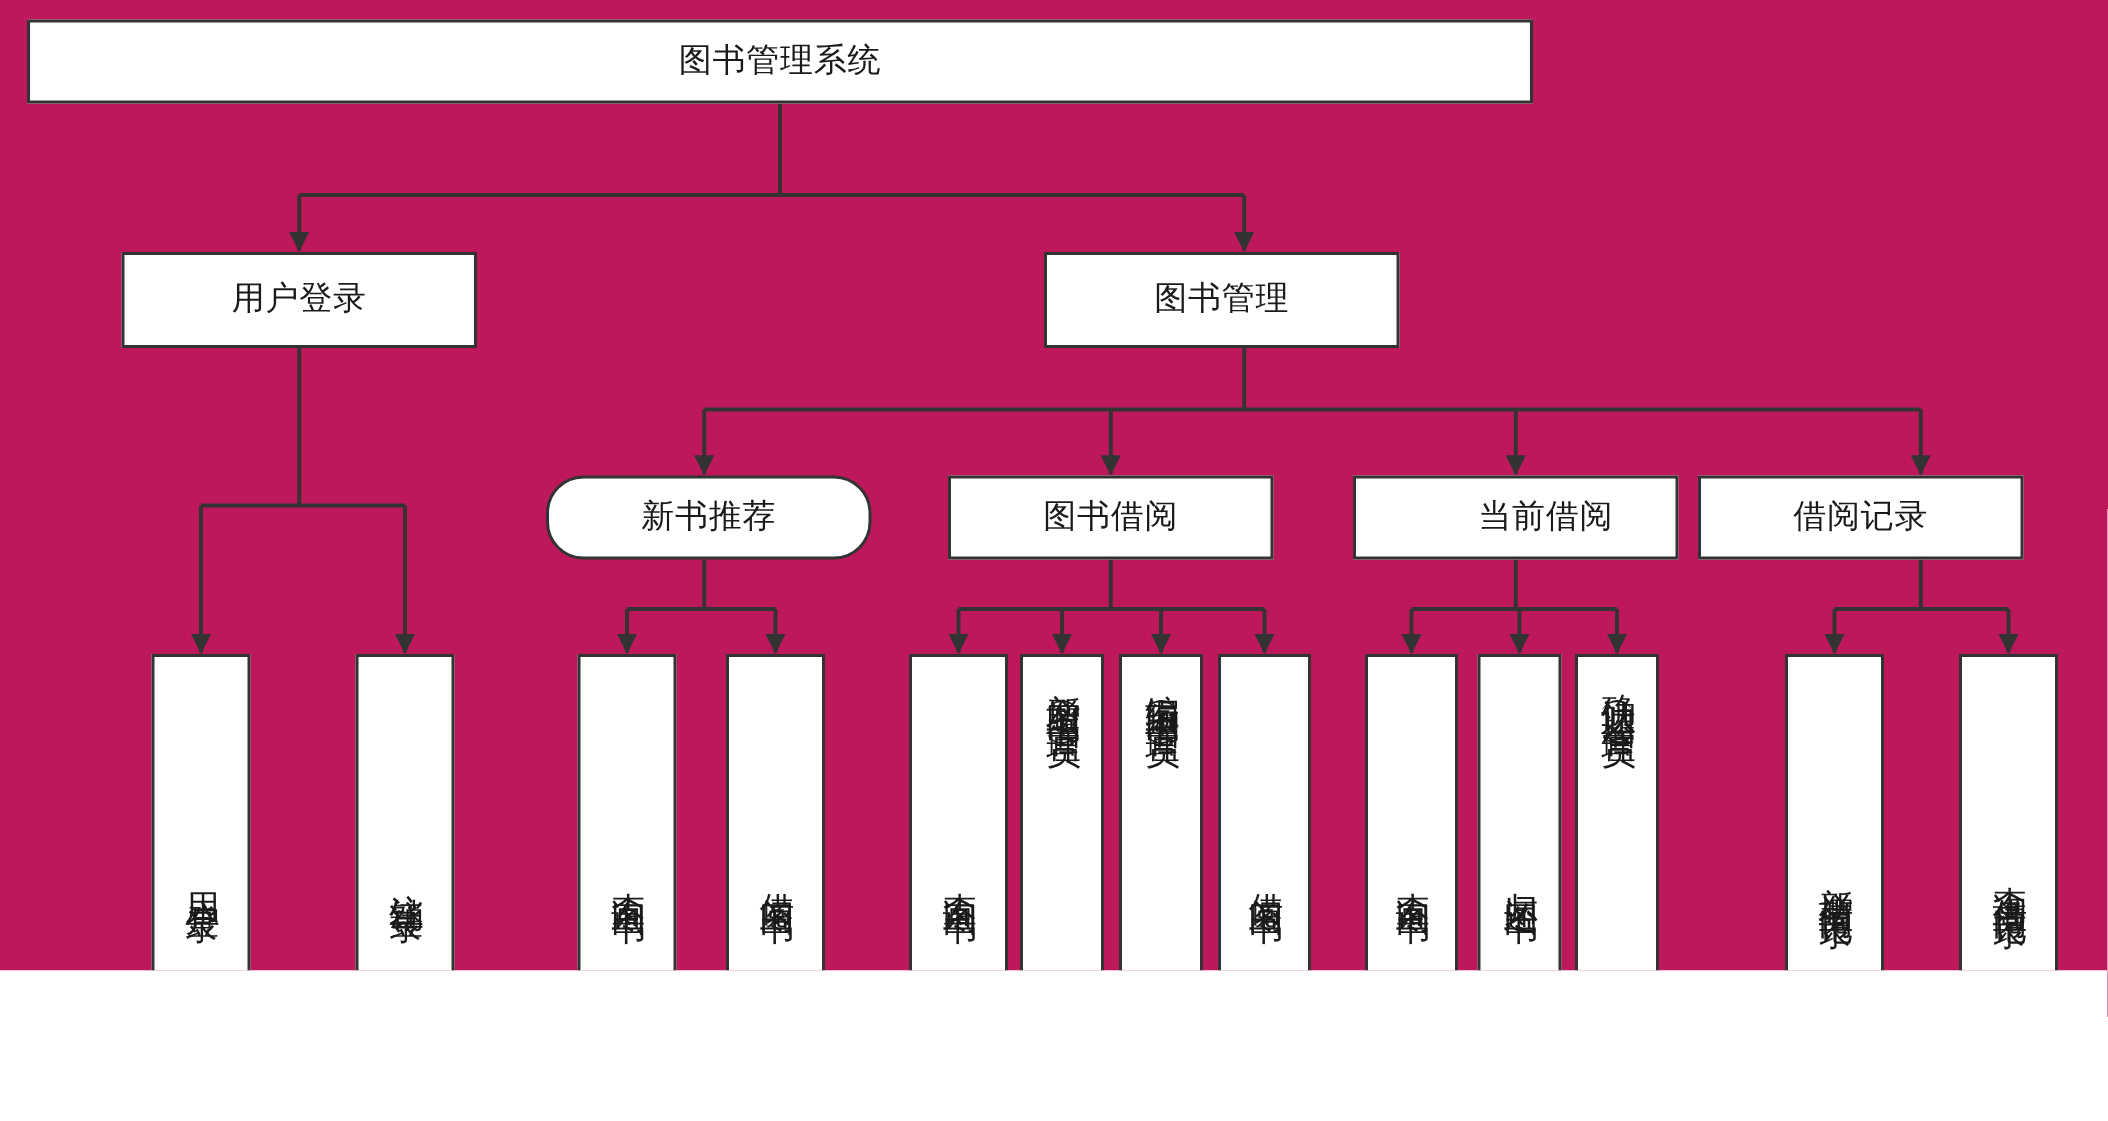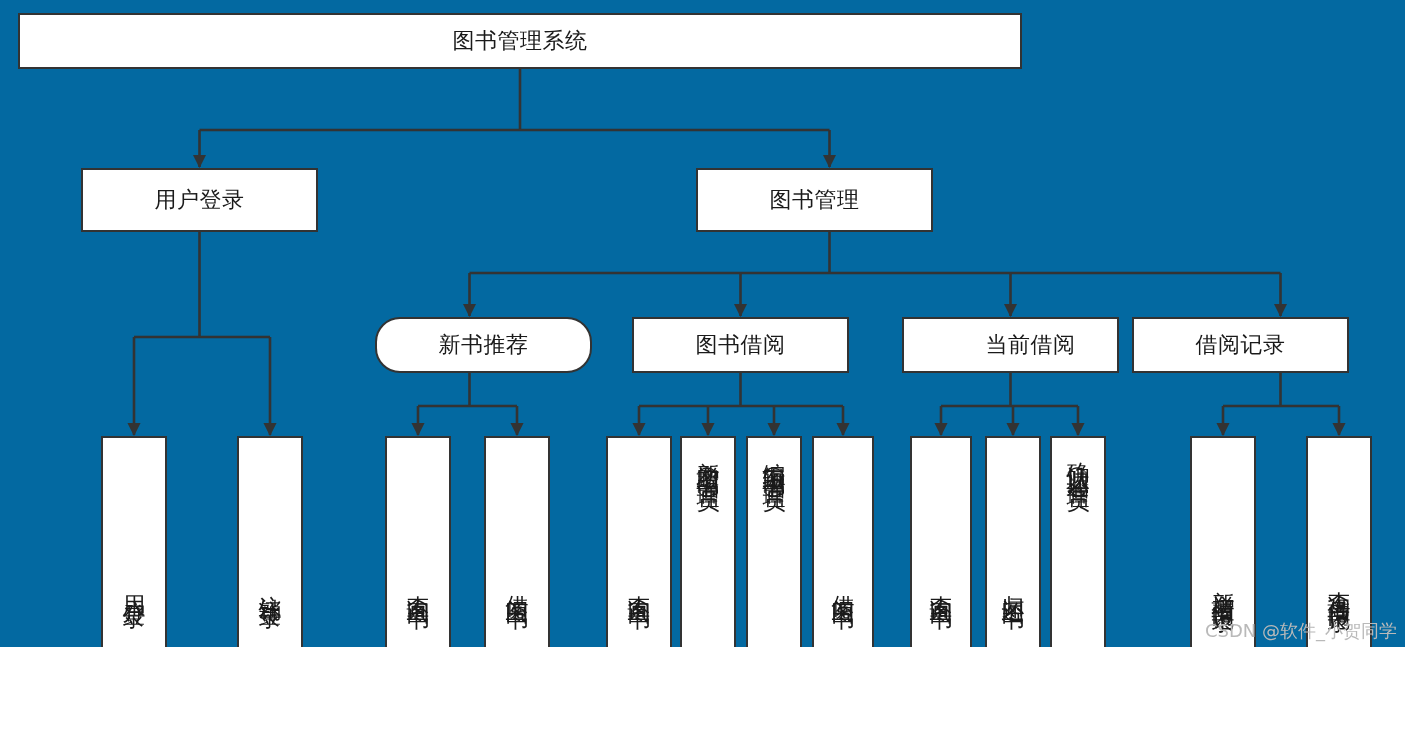--- a/index.html
+++ b/index.html
@@ -7,21 +7,21 @@
     padding: 0;
     background: #ffffff;
   }
   body {
     font-family: "DejaVu Sans", "Liberation Sans", sans-serif;
   }
   #canvas {
     position: relative;
     width: 1405px;
     height: 647px;
-    background: #0369a1;
+    background: #be185d;
     overflow: hidden;
   }
   svg#wires {
     position: absolute;
     left: 0;
     top: 0;
     width: 1405px;
     height: 747px;
     pointer-events: none;
   }
@@ -123,21 +123,21 @@
   <div id="nodes-layer">
       <div class="node horiz" style="left: 18px; top: 13px; width: 1004px; height: 56px;">
         <span class="lbl">图书管理系统</span>
       </div>
       <div class="node horiz" style="left: 81px; top: 168px; width: 237px; height: 64px;">
         <span class="lbl">用户登录</span>
       </div>
       <div class="node horiz" style="left: 696px; top: 168px; width: 237px; height: 64px;">
         <span class="lbl">图书管理</span>
       </div>
-      <div class="node horiz" style="left: 375px; top: 317px; width: 217px; height: 56px; border-radius: 25px;">
+      <div class="node horiz" style="left: 364px; top: 317px; width: 217px; height: 56px; border-radius: 25px;">
         <span class="lbl">新书推荐</span>
       </div>
       <div class="node horiz" style="left: 632px; top: 317px; width: 217px; height: 56px; justify-content: center;">
         <span class="lbl">图书借阅</span>
       </div>
       <div class="node horiz" style="left: 902px; top: 317px; width: 217px; height: 56px; padding-left: 40px;">
         <span class="lbl">当前借阅</span>
       </div>
       <div class="node horiz" style="left: 1132px; top: 317px; width: 217px; height: 56px;">
         <span class="lbl">借阅记录</span>
@@ -176,14 +176,13 @@
         <span class="lbl">确认归还（管理员）</span>
       </div>
       <div class="node vert centerv" style="left: 1190px; top: 436px; width: 66px; height: 297px;">
         <span class="lbl">新增借阅记录</span>
       </div>
       <div class="node vert centerv" style="left: 1306px; top: 436px; width: 66px; height: 297px;">
         <span class="lbl">查询借阅记录</span>
       </div>
     </div>
 
-  <div class="watermark">CSDN @软件_小贺同学</div>
 </div>
 
 </body></html>

